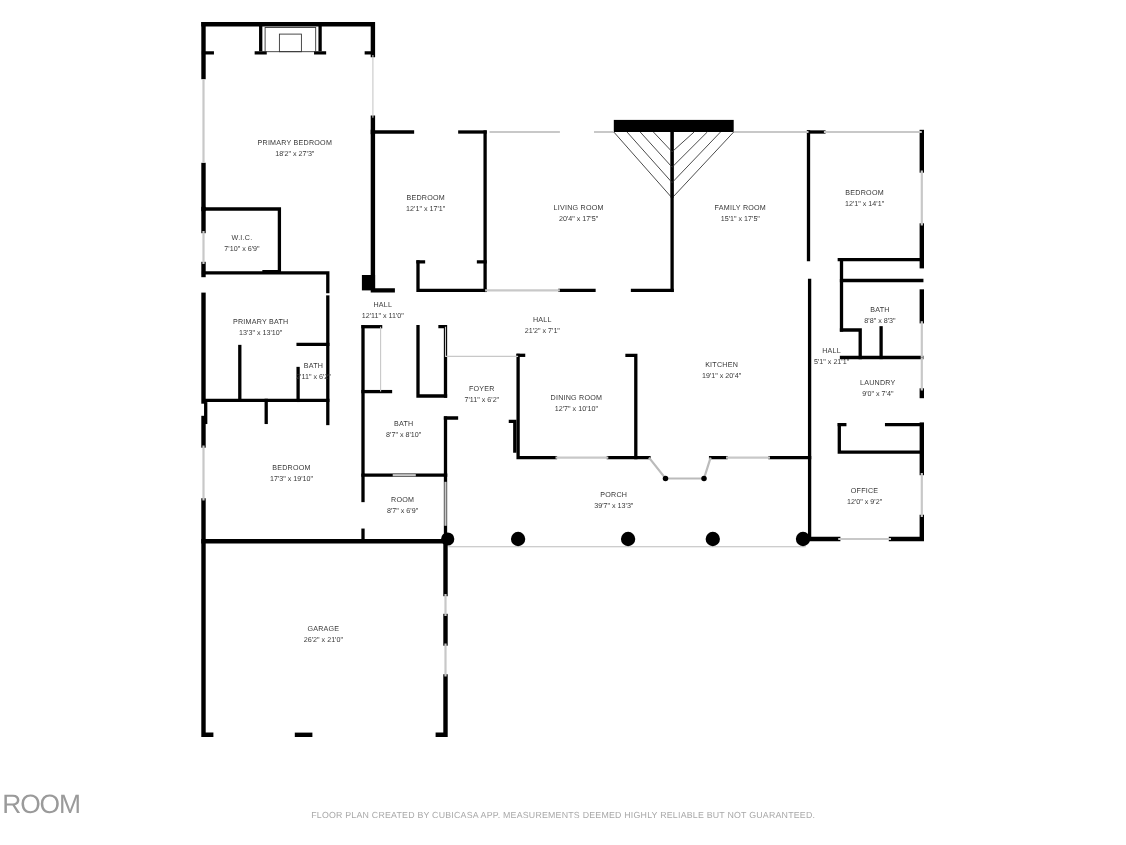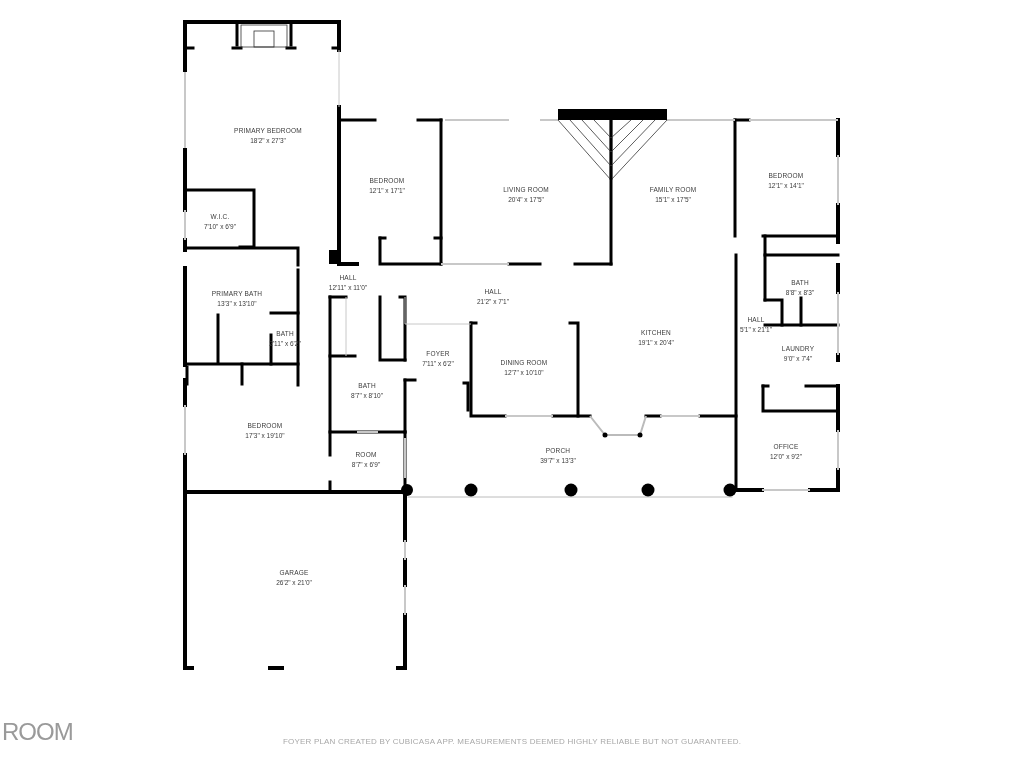--- a/index.html
+++ b/index.html
@@ -240,13 +240,13 @@
       <span class="name">ROOM</span>
       <span class="dim">8'7" x 6'9"</span>
     </div>
     <div class="room-label" style="left: 294px; top: 568px;">
       <span class="name">GARAGE</span>
       <span class="dim">26'2" x 21'0"</span>
     </div>
   </div>
 
 <div class="watermark">ROOM</div>
-<div class="footer">FOYER PLAN CREATED BY CUBICASA APP. MEASUREMENTS DEEMED HIGHLY RELIABLE BUT NOT GUARANTEED.</div>
+<div class="footer">FLOOR PLAN CREATED BY CUBICASA APP. MEASUREMENTS DEEMED HIGHLY RELIABLE BUT NOT GUARANTEED.</div>
 
 </body></html>

